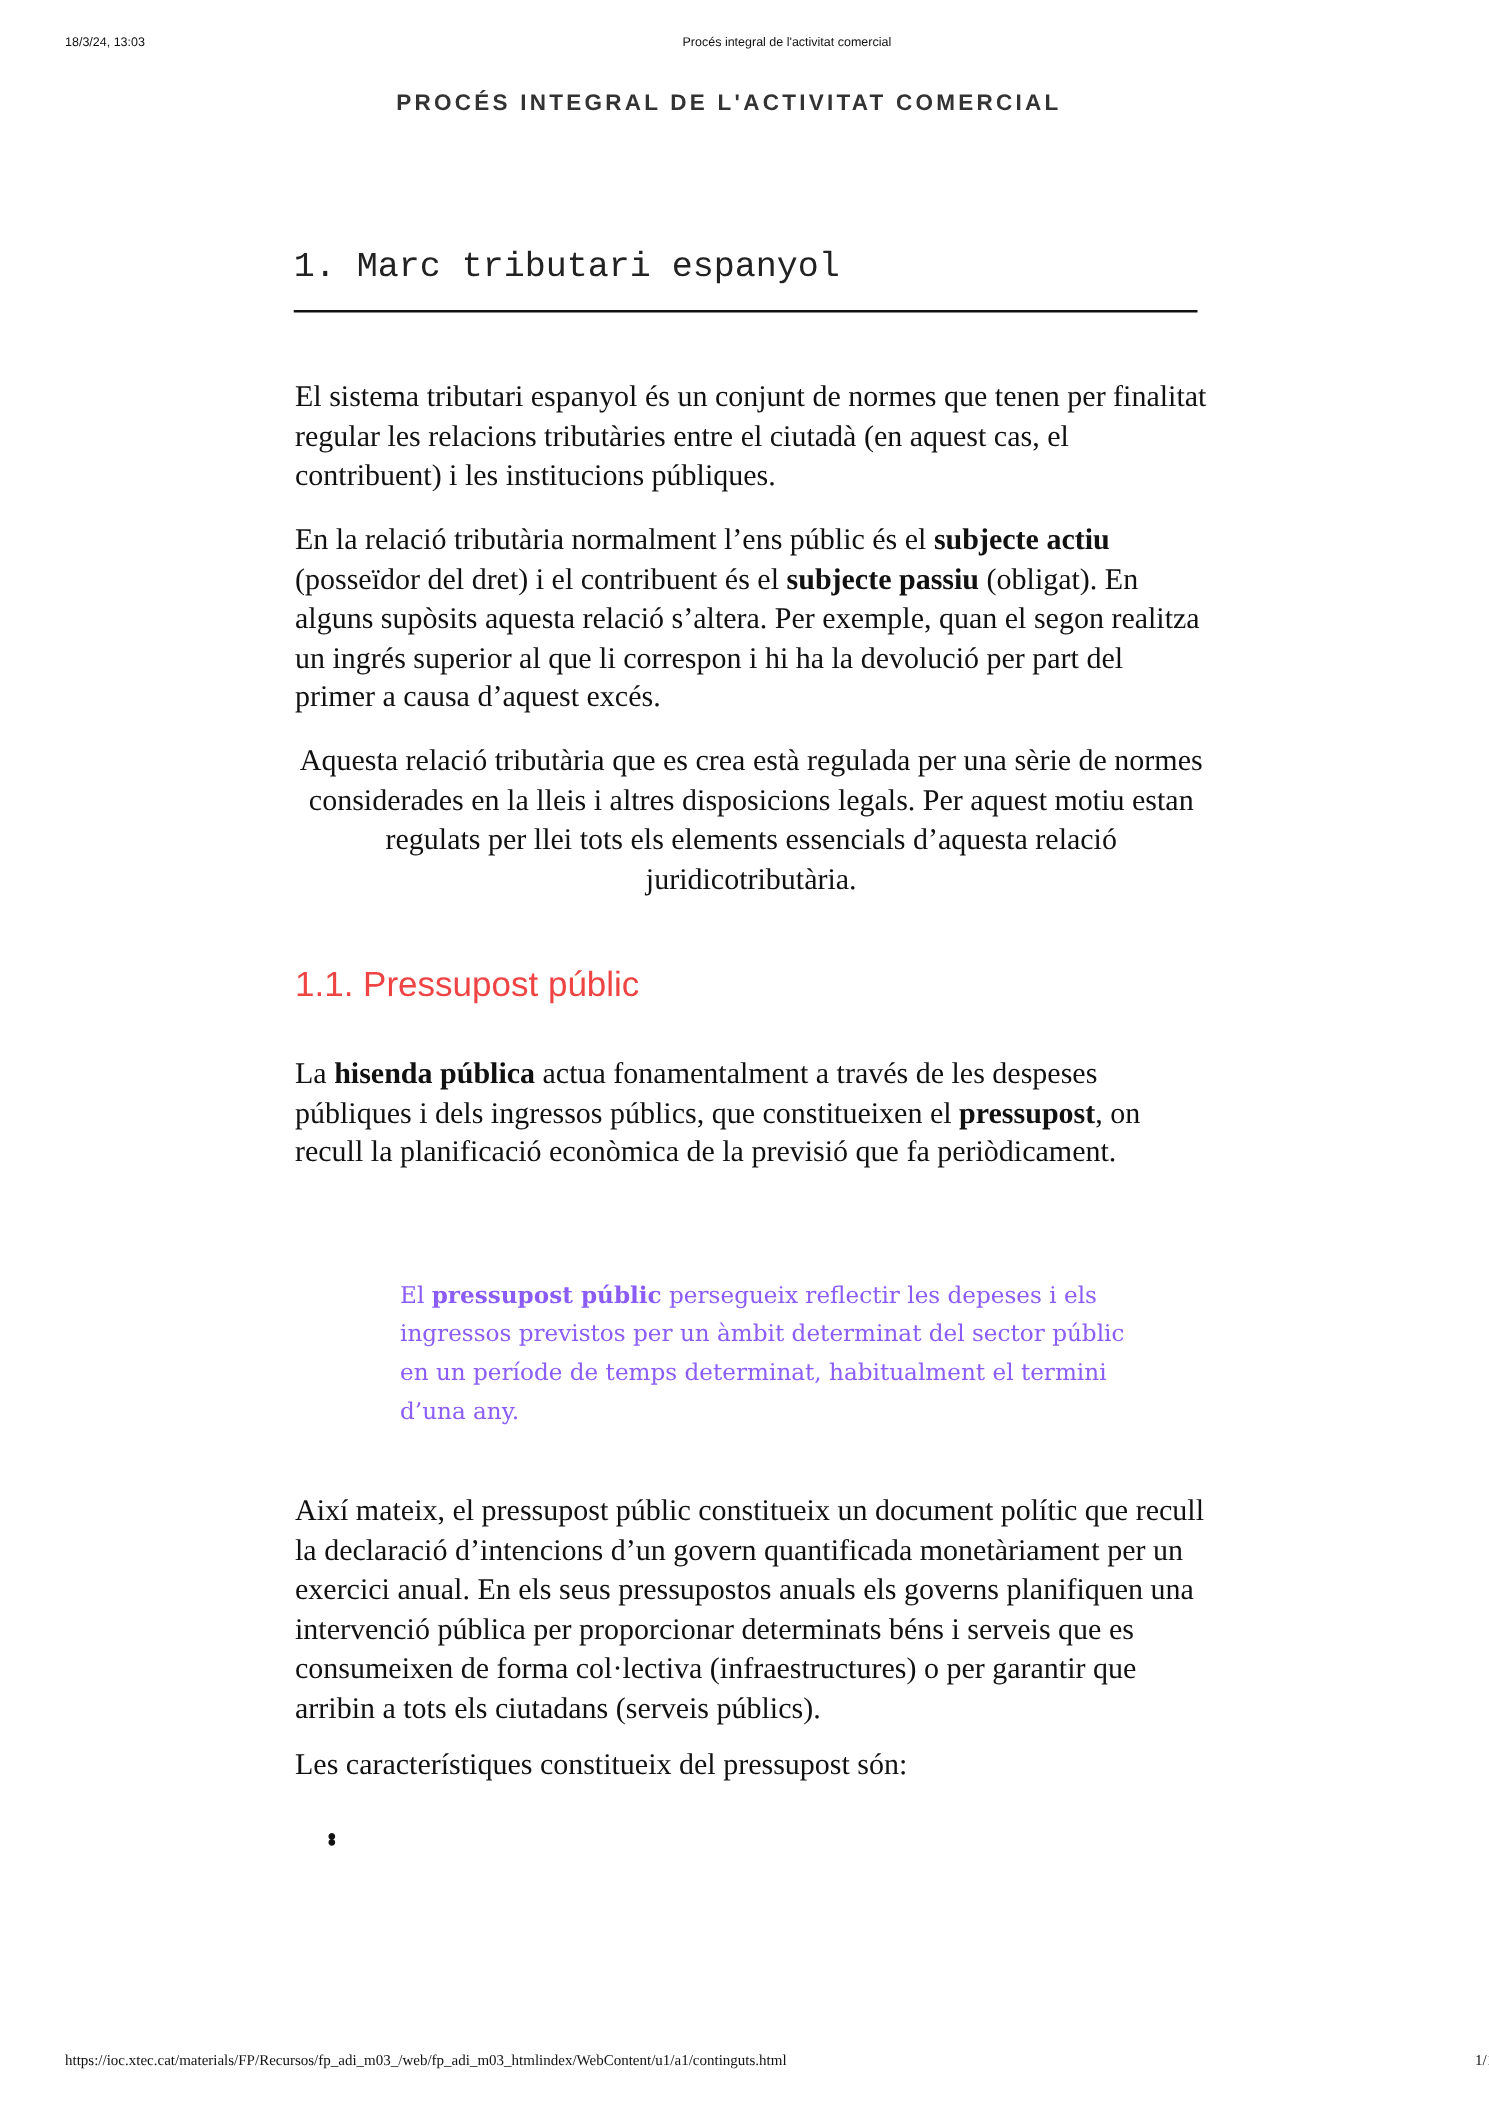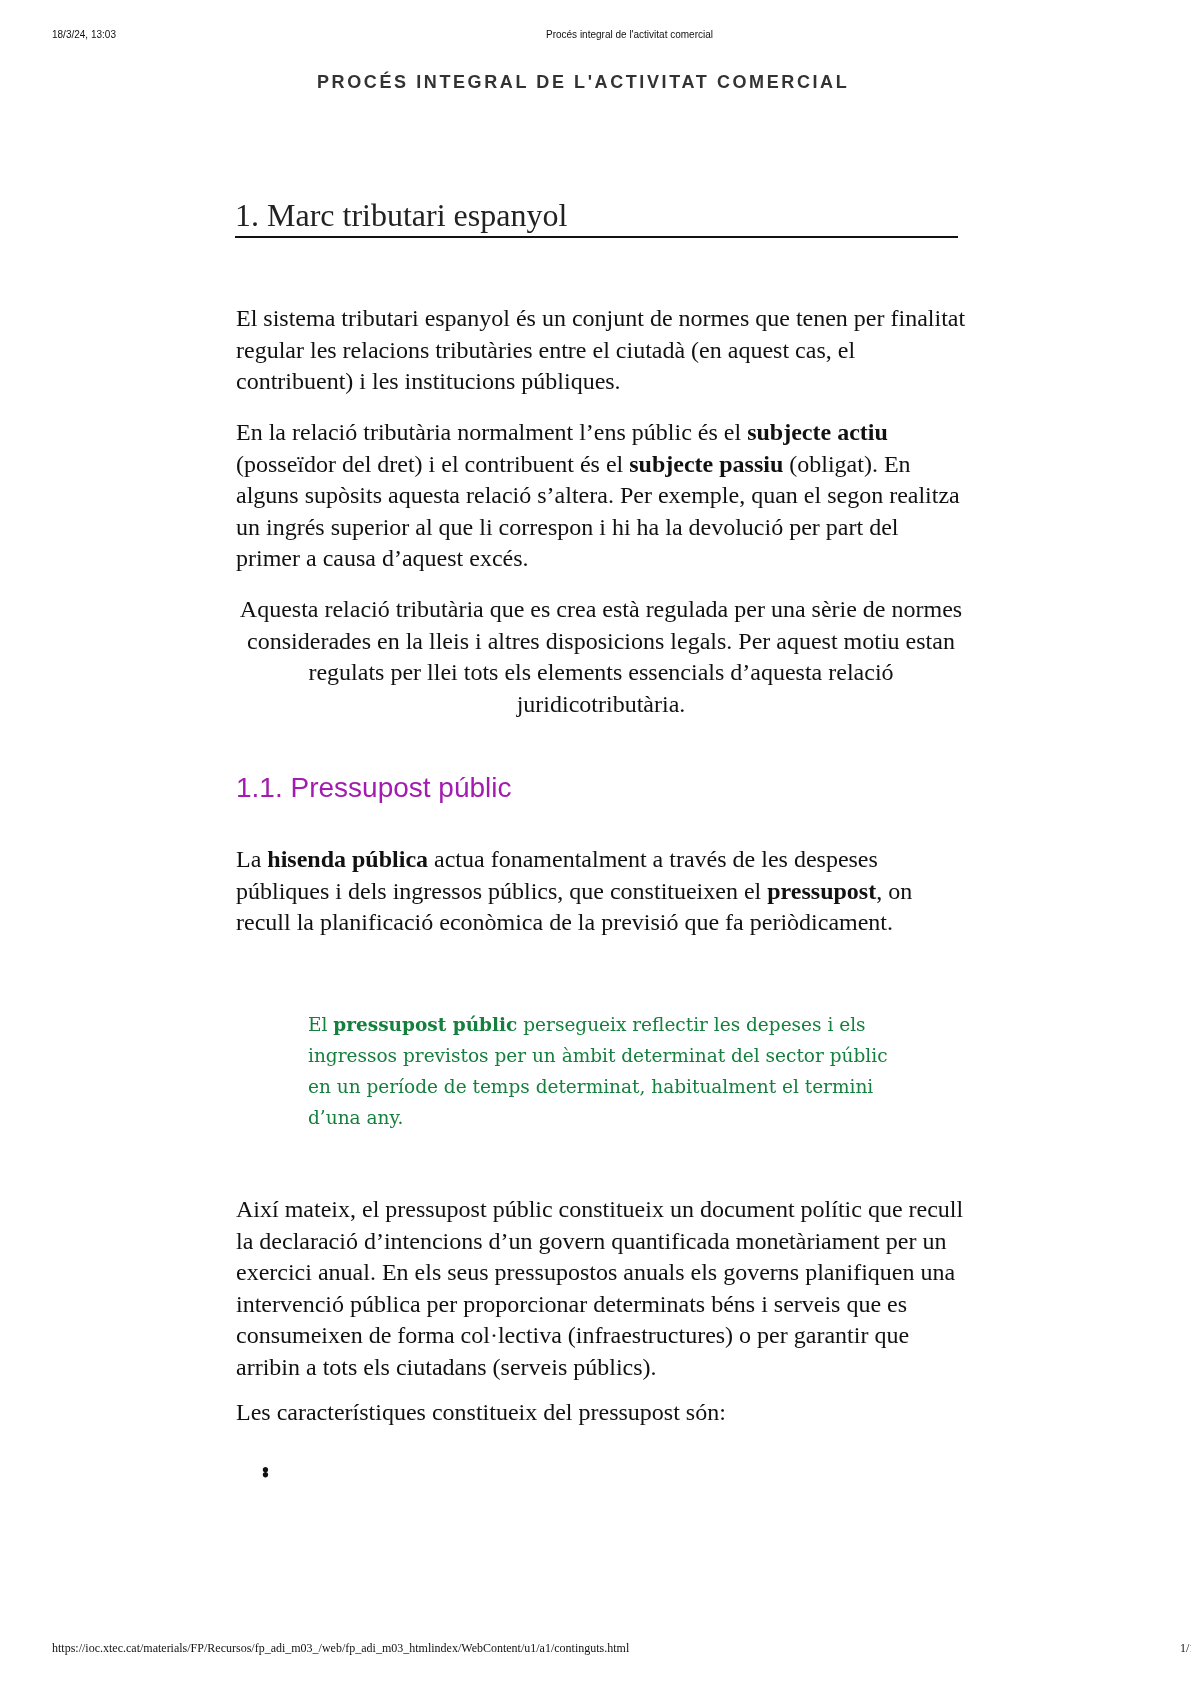--- a/index.html
+++ b/index.html
@@ -1,24 +1,24 @@
 <!DOCTYPE html>
 <html><head>
 <meta charset="utf-8">
 <style>
   html, body { margin:0; padding:0; background:#ffffff; }
   body { width:1191px; height:1684px; position:relative; overflow:hidden; color:#111; }
   .abs { position:absolute; }
   .print-hdr { font-family:"Liberation Sans", sans-serif; font-size:10px; color:#111; top:29px; white-space:nowrap; }
   .site-title { font-family:"Liberation Sans", sans-serif; font-weight:bold; font-size:18px; letter-spacing:2.6px; color:#333; top:72px; left:317px; white-space:nowrap; }
-  .h1 { font-family:Liberation Serif, serif; font-size:32px; color:#222; left:235px; width:723px; top:196px; border-bottom:2px solid #111; line-height:38px; padding-bottom:2px; }
-  .h2 { font-family:"Liberation Sans", sans-serif; font-size:28px; color:#a21caf; left:236px; top:771px; line-height:34px; }
+  .h1 { font-family:Liberation Mono, monospace; font-size:28px; color:#222; left:235px; width:723px; top:196px; border-bottom:2px solid #111; line-height:38px; padding-bottom:14px; }
+  .h2 { font-family:"Liberation Sans", sans-serif; font-size:28px; color:#ef4444; left:236px; top:771px; line-height:34px; }
   .p { font-family:"Liberation Serif", serif; font-size:24px; line-height:31.5px; color:#111; left:236px; width:730px; margin:0; }
   .p b { font-weight:bold; }
-  .bq { font-family:"DejaVu Serif", serif; font-size:18.5px; line-height:31px; color:#15803d; left:308px; width:600px; margin:0; }
+  .bq { font-family:"DejaVu Serif", serif; font-size:18.5px; line-height:31px; color:#8b5cf6; left:308px; width:600px; margin:12px; }
   .bq b { font-weight:bold; }
   .list { font-family:"DejaVu Serif", serif; font-size:18.5px; line-height:23.6px; color:#111; left:236px; width:730px; margin:0; padding:0; list-style:none; }
   .list li { position:relative; padding-left:44px; margin-bottom:5px; }
   .list li .bullet { position:absolute; left:24px; top:0; }
   .footer { font-family:Liberation Serif, serif; font-size:12px; color:#111; top:1641px; white-space:nowrap; }
 </style>
 </head>
 <body>
 
 <div class="abs print-hdr" style="left:52px;">18/3/24, 13:03</div>

